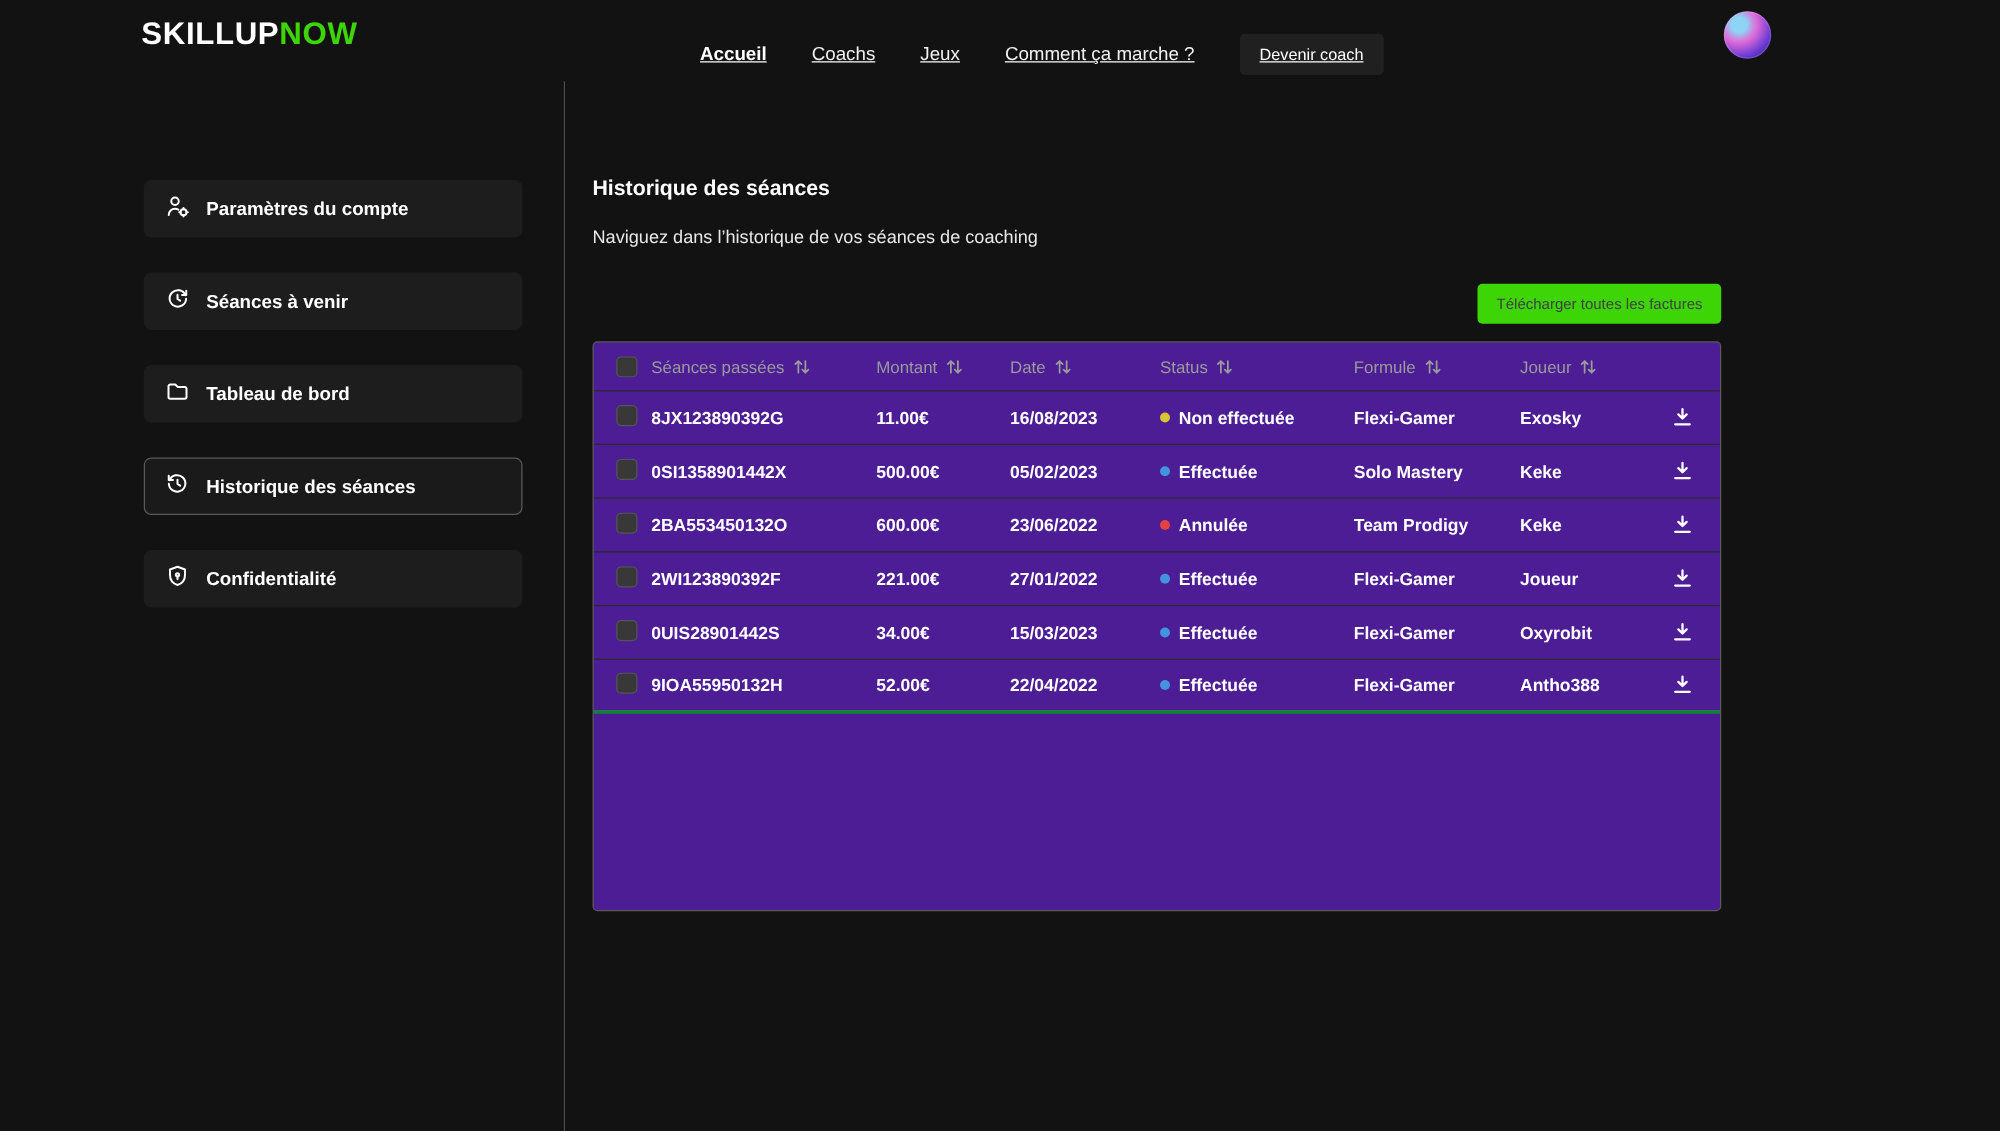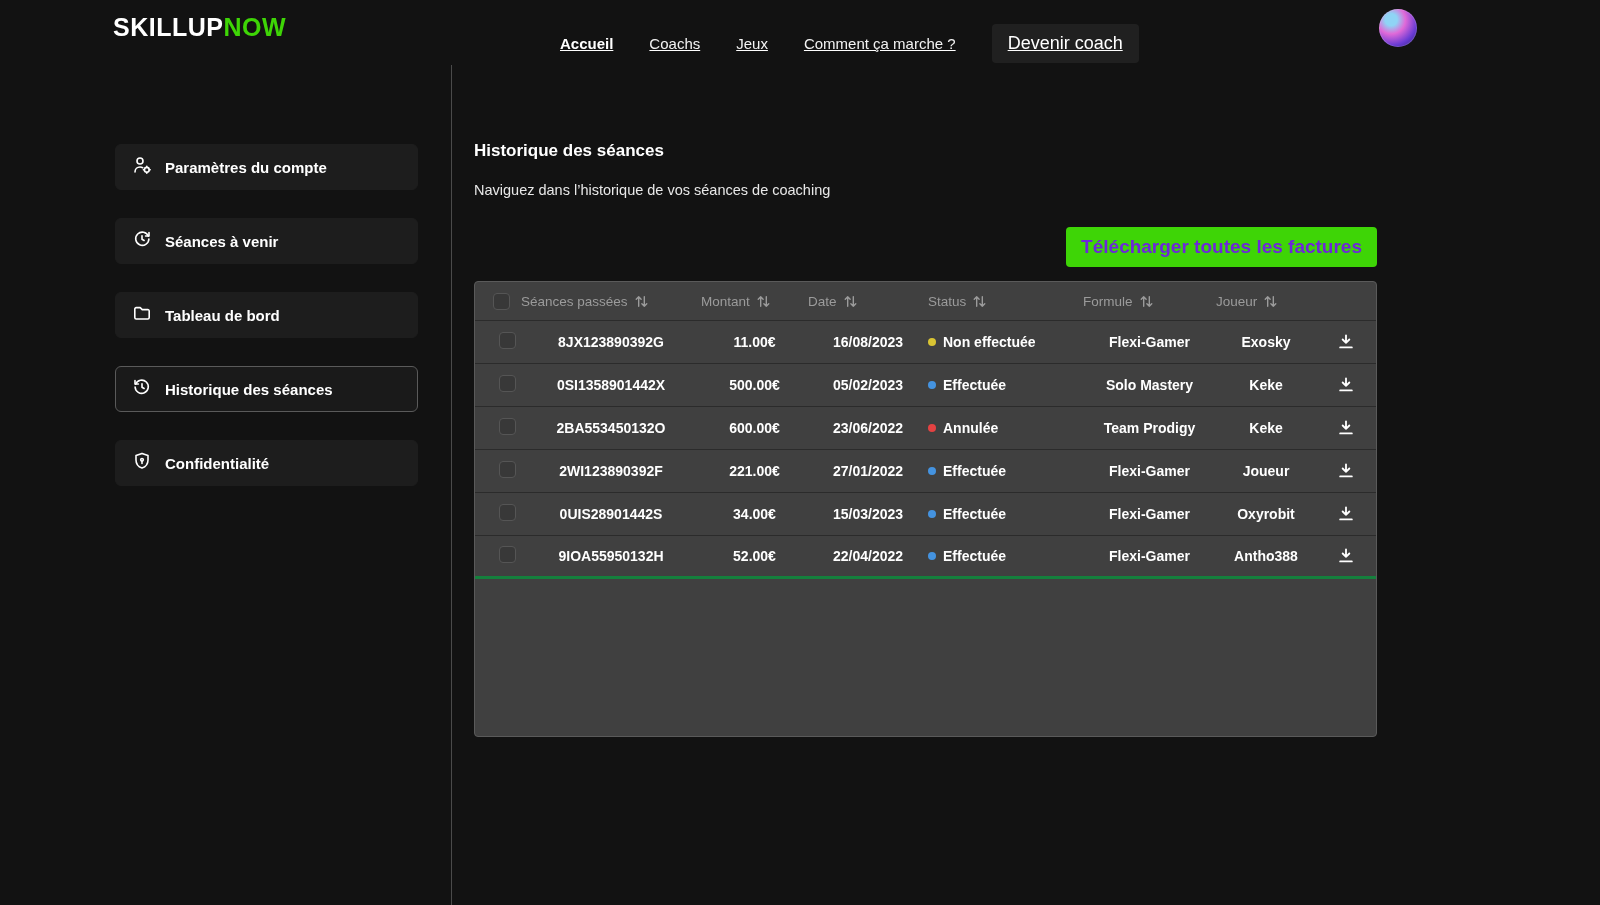--- a/index.html
+++ b/index.html
@@ -13,45 +13,45 @@
   }
 
   
   .header { position:absolute; top:0; left:0; width:100%; height:55px; }
   .logo { position:absolute; left:113px; top:13px; font-size:25px; font-weight:800; letter-spacing:.5px; cursor:pointer; }
   .logo .l1 { color:#ffffff; }
   .logo .l2 { color:#3ed506; }
   .topnav { position:absolute; left:560px; top:16px; height:55px; display:flex; align-items:center; gap:36px;text-decoration:underline; }
   .topnav a { color:#f2f2f2; text-decoration:none; font-size:15px; font-weight:500; cursor:pointer; }
   .topnav a.active { color:#ffffff; font-weight:600; }
-  .cta-btn { background:#202020; border:none; color:#fff; font-family:inherit; font-size:18px; font-weight:500; padding:9px 16px; border-radius:4px; cursor:pointer; }
+  .cta-btn { background:#202020; border:none; color:#fff; font-family:inherit; font-size:13px; font-weight:500; padding:9px 16px; border-radius:4px; cursor:pointer; }
   .avatar { position:absolute; right:183px; top:9px; width:38px; height:38px; border-radius:50%; cursor:pointer;
     background: radial-gradient(circle at 32% 28%, #8fd4f5 0 16%, #e06ad8 38%, #6a3bd4 68%, #241a63 100%);
     box-shadow: inset 0 0 0 1px rgba(255,255,255,.15);
   }
 
   
   .v-divider { position:absolute; left:451px; top:65px; bottom:0; width:1px; background:#4a4a4a; }
 
   
   .sidebar { position:absolute; left:115px; top:144px; width:303px; display:flex; flex-direction:column; gap:28px; }
   .side-item { height:46px; background:#1d1d1d; border:1px solid #1d1d1d; border-radius:6px; display:flex; align-items:center; gap:13px; padding:0 16px; cursor:pointer; }
   .side-item.active { border-color:#5a5a5a; background:#1a1a1a; }
   .side-item .label { font-size:15px; font-weight:700; color:#fff; }
   .side-item svg { flex:0 0 auto; }
 
   
   .main { position:absolute; left:474px; top:140px; width:903px; }
   .page-title { font-size:17px; font-weight:700; line-height:22px; }
   .page-subtitle { font-size:14.5px; color:#e8e8e8; line-height:21px; margin-top:18px; }
   .actions-row { display:flex; justify-content:flex-end; margin-top:26px; }
-  .download-all { border:none; border-radius:4px; padding:9px 15px; font-family:inherit; font-size:19px; font-weight:700; color:#6d28d9; cursor:pointer; background:#3ed506; }
-
-  
-  .table { margin-top:14px; min-height:456px; background:#404040; border:1px solid #5a5a5a; border-radius:4px; overflow:hidden;text-align:center; }
+  .download-all { border:none; border-radius:4px; padding:9px 15px; font-family:inherit; font-size:12px; font-weight:400; color:#404040; cursor:pointer; background:#3ed506; }
+
+  
+  .table { margin-top:14px; min-height:456px; background:#4c1d95; border:1px solid #5a5a5a; border-radius:4px; overflow:hidden; }
   .trow { display:grid; grid-template-columns:46px 180px 107px 120px 155px 133px 1fr 60px; align-items:center; height:43px; border-bottom:1px solid #2b2b2b; }
   .trow.thead { height:39px; }
   .trow:last-of-type { border-bottom:3px solid #15803d; }
   .cell { font-size:14px; font-weight:700; color:#fff; white-space:nowrap; overflow:hidden; }
   .thead .cell { font-weight:400; color:#9b9b9b; font-size:13.5px; display:flex; align-items:center; gap:6px; cursor:pointer; }
   .c-check { padding-left:18px; }
   .checkbox { display:inline-block; width:17px; height:17px; background:#383838; border:1px solid #555; border-radius:4px; cursor:pointer; }
   .c-status { display:flex; align-items:center; gap:7px; }
   .dot { width:8px; height:8px; border-radius:50%; display:inline-block; flex:0 0 auto; }
   .c-download { display:flex; justify-content:center; }

